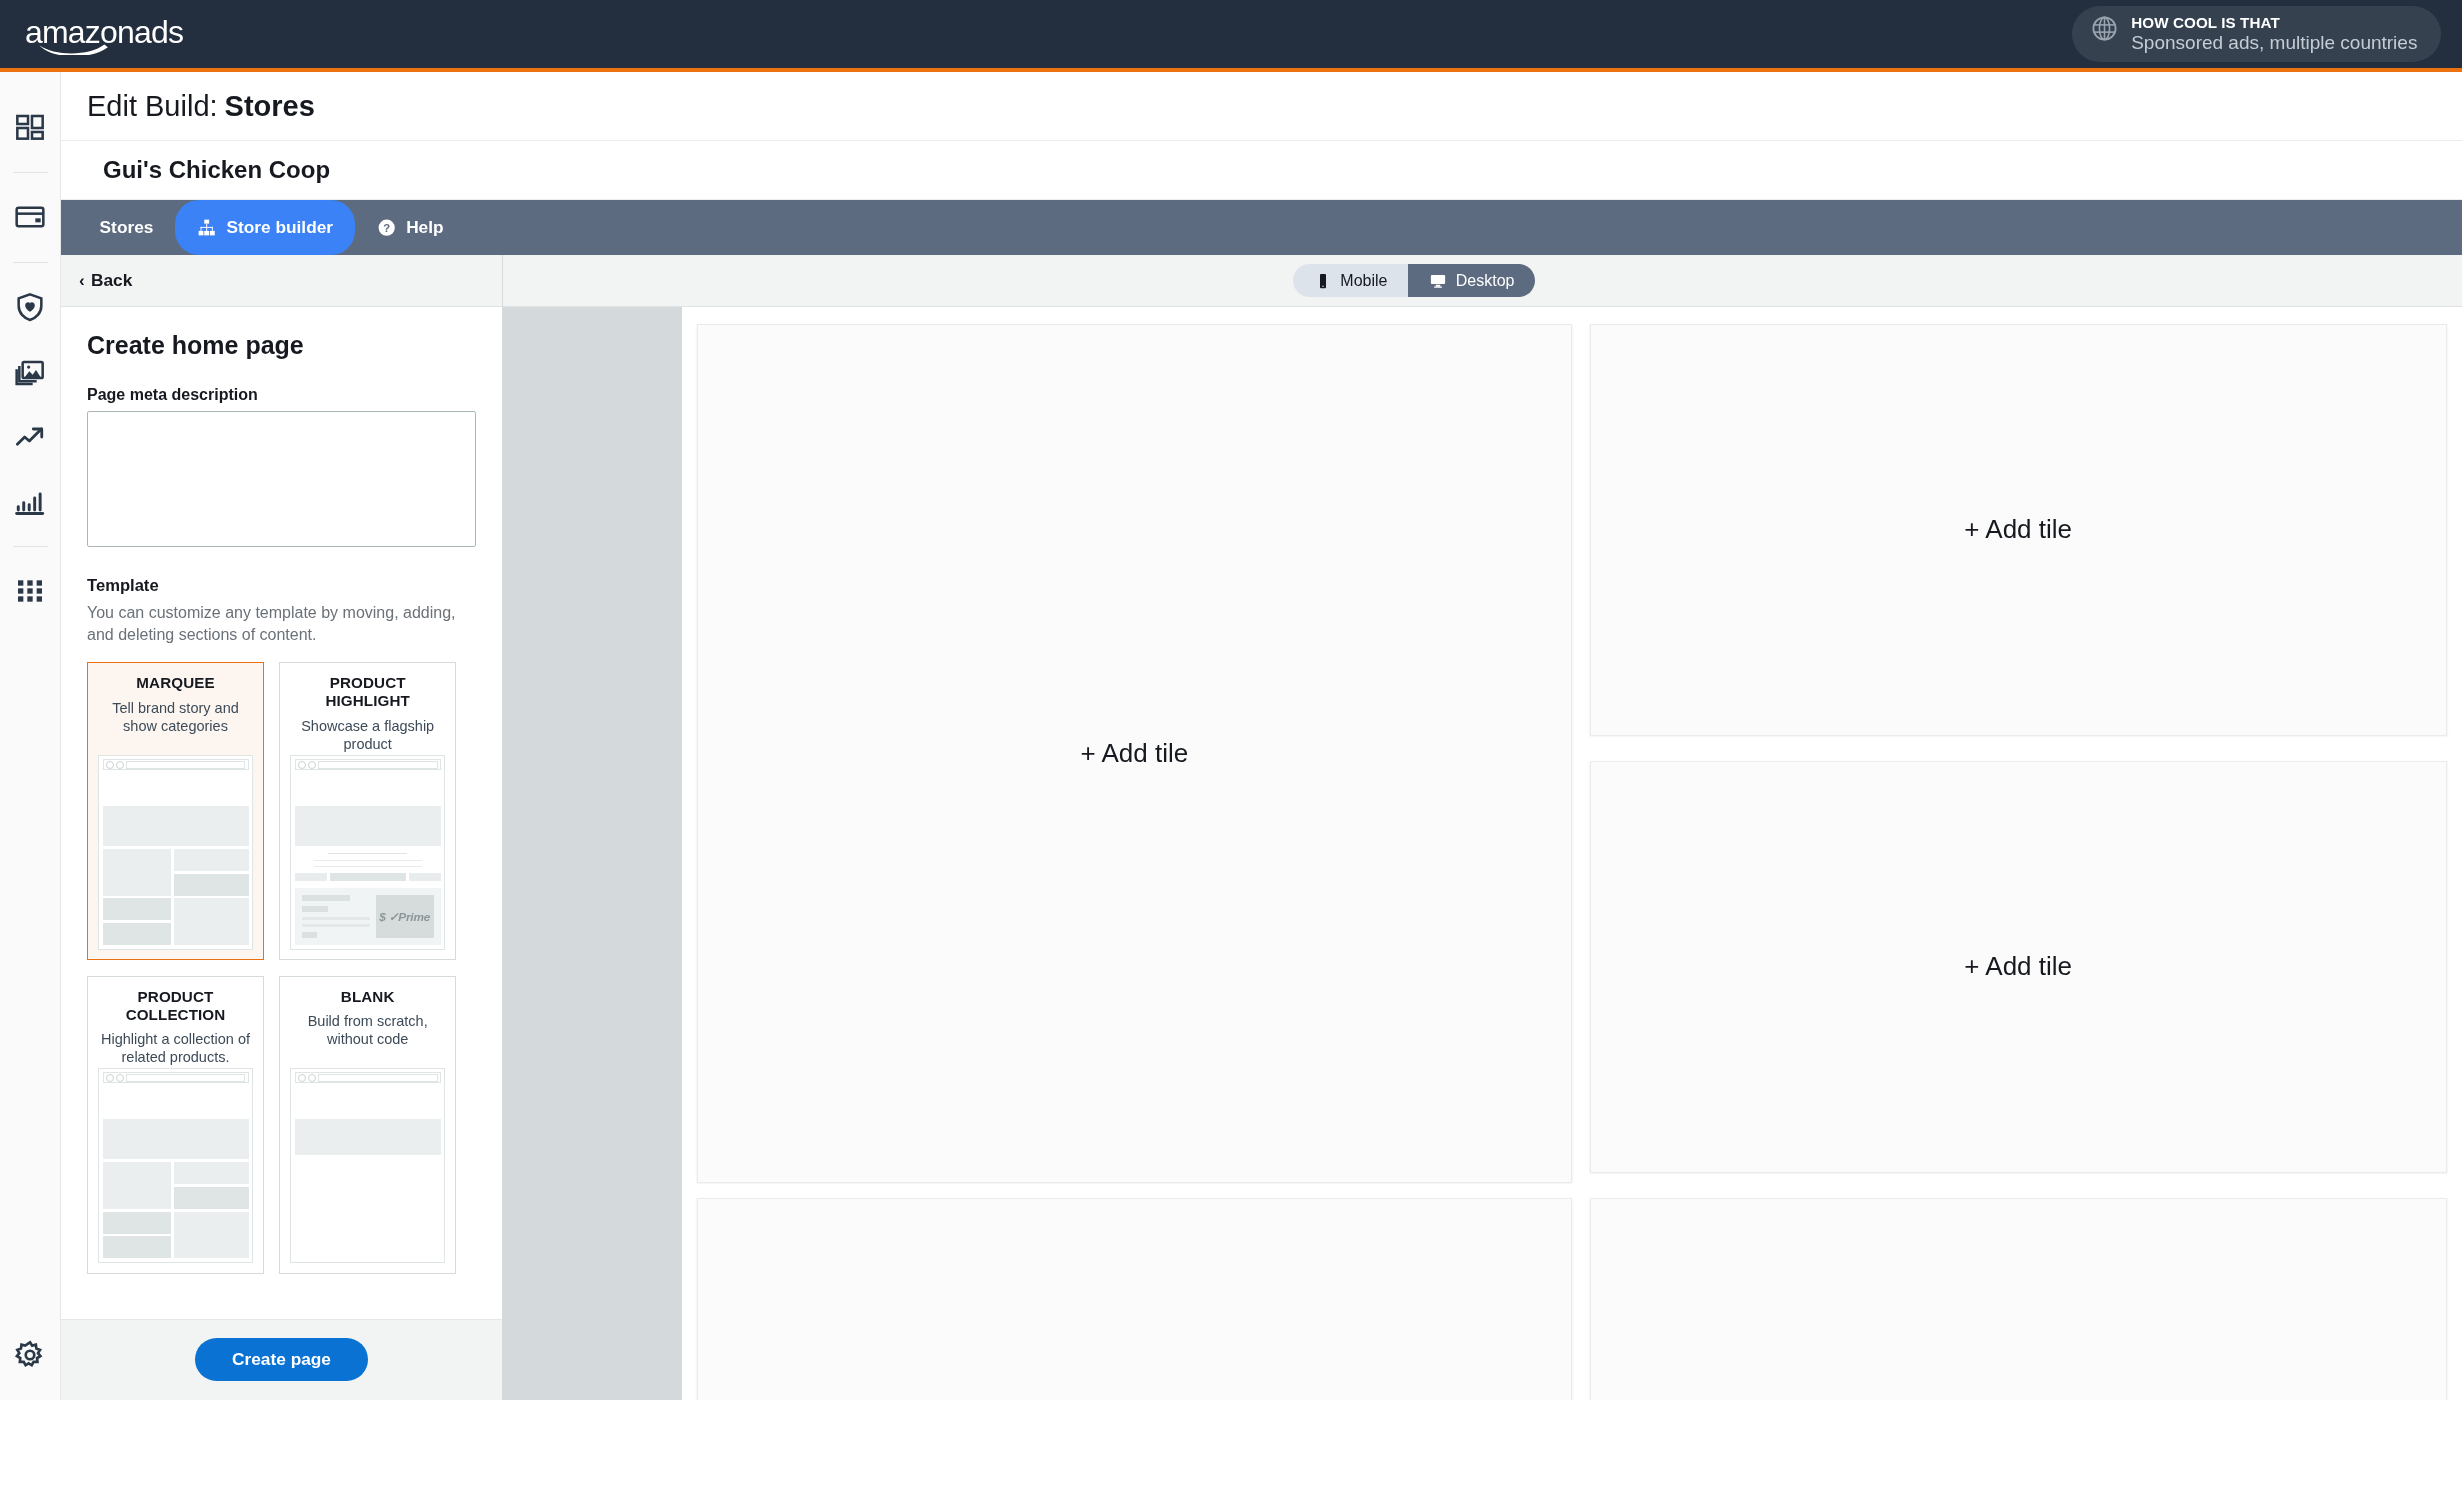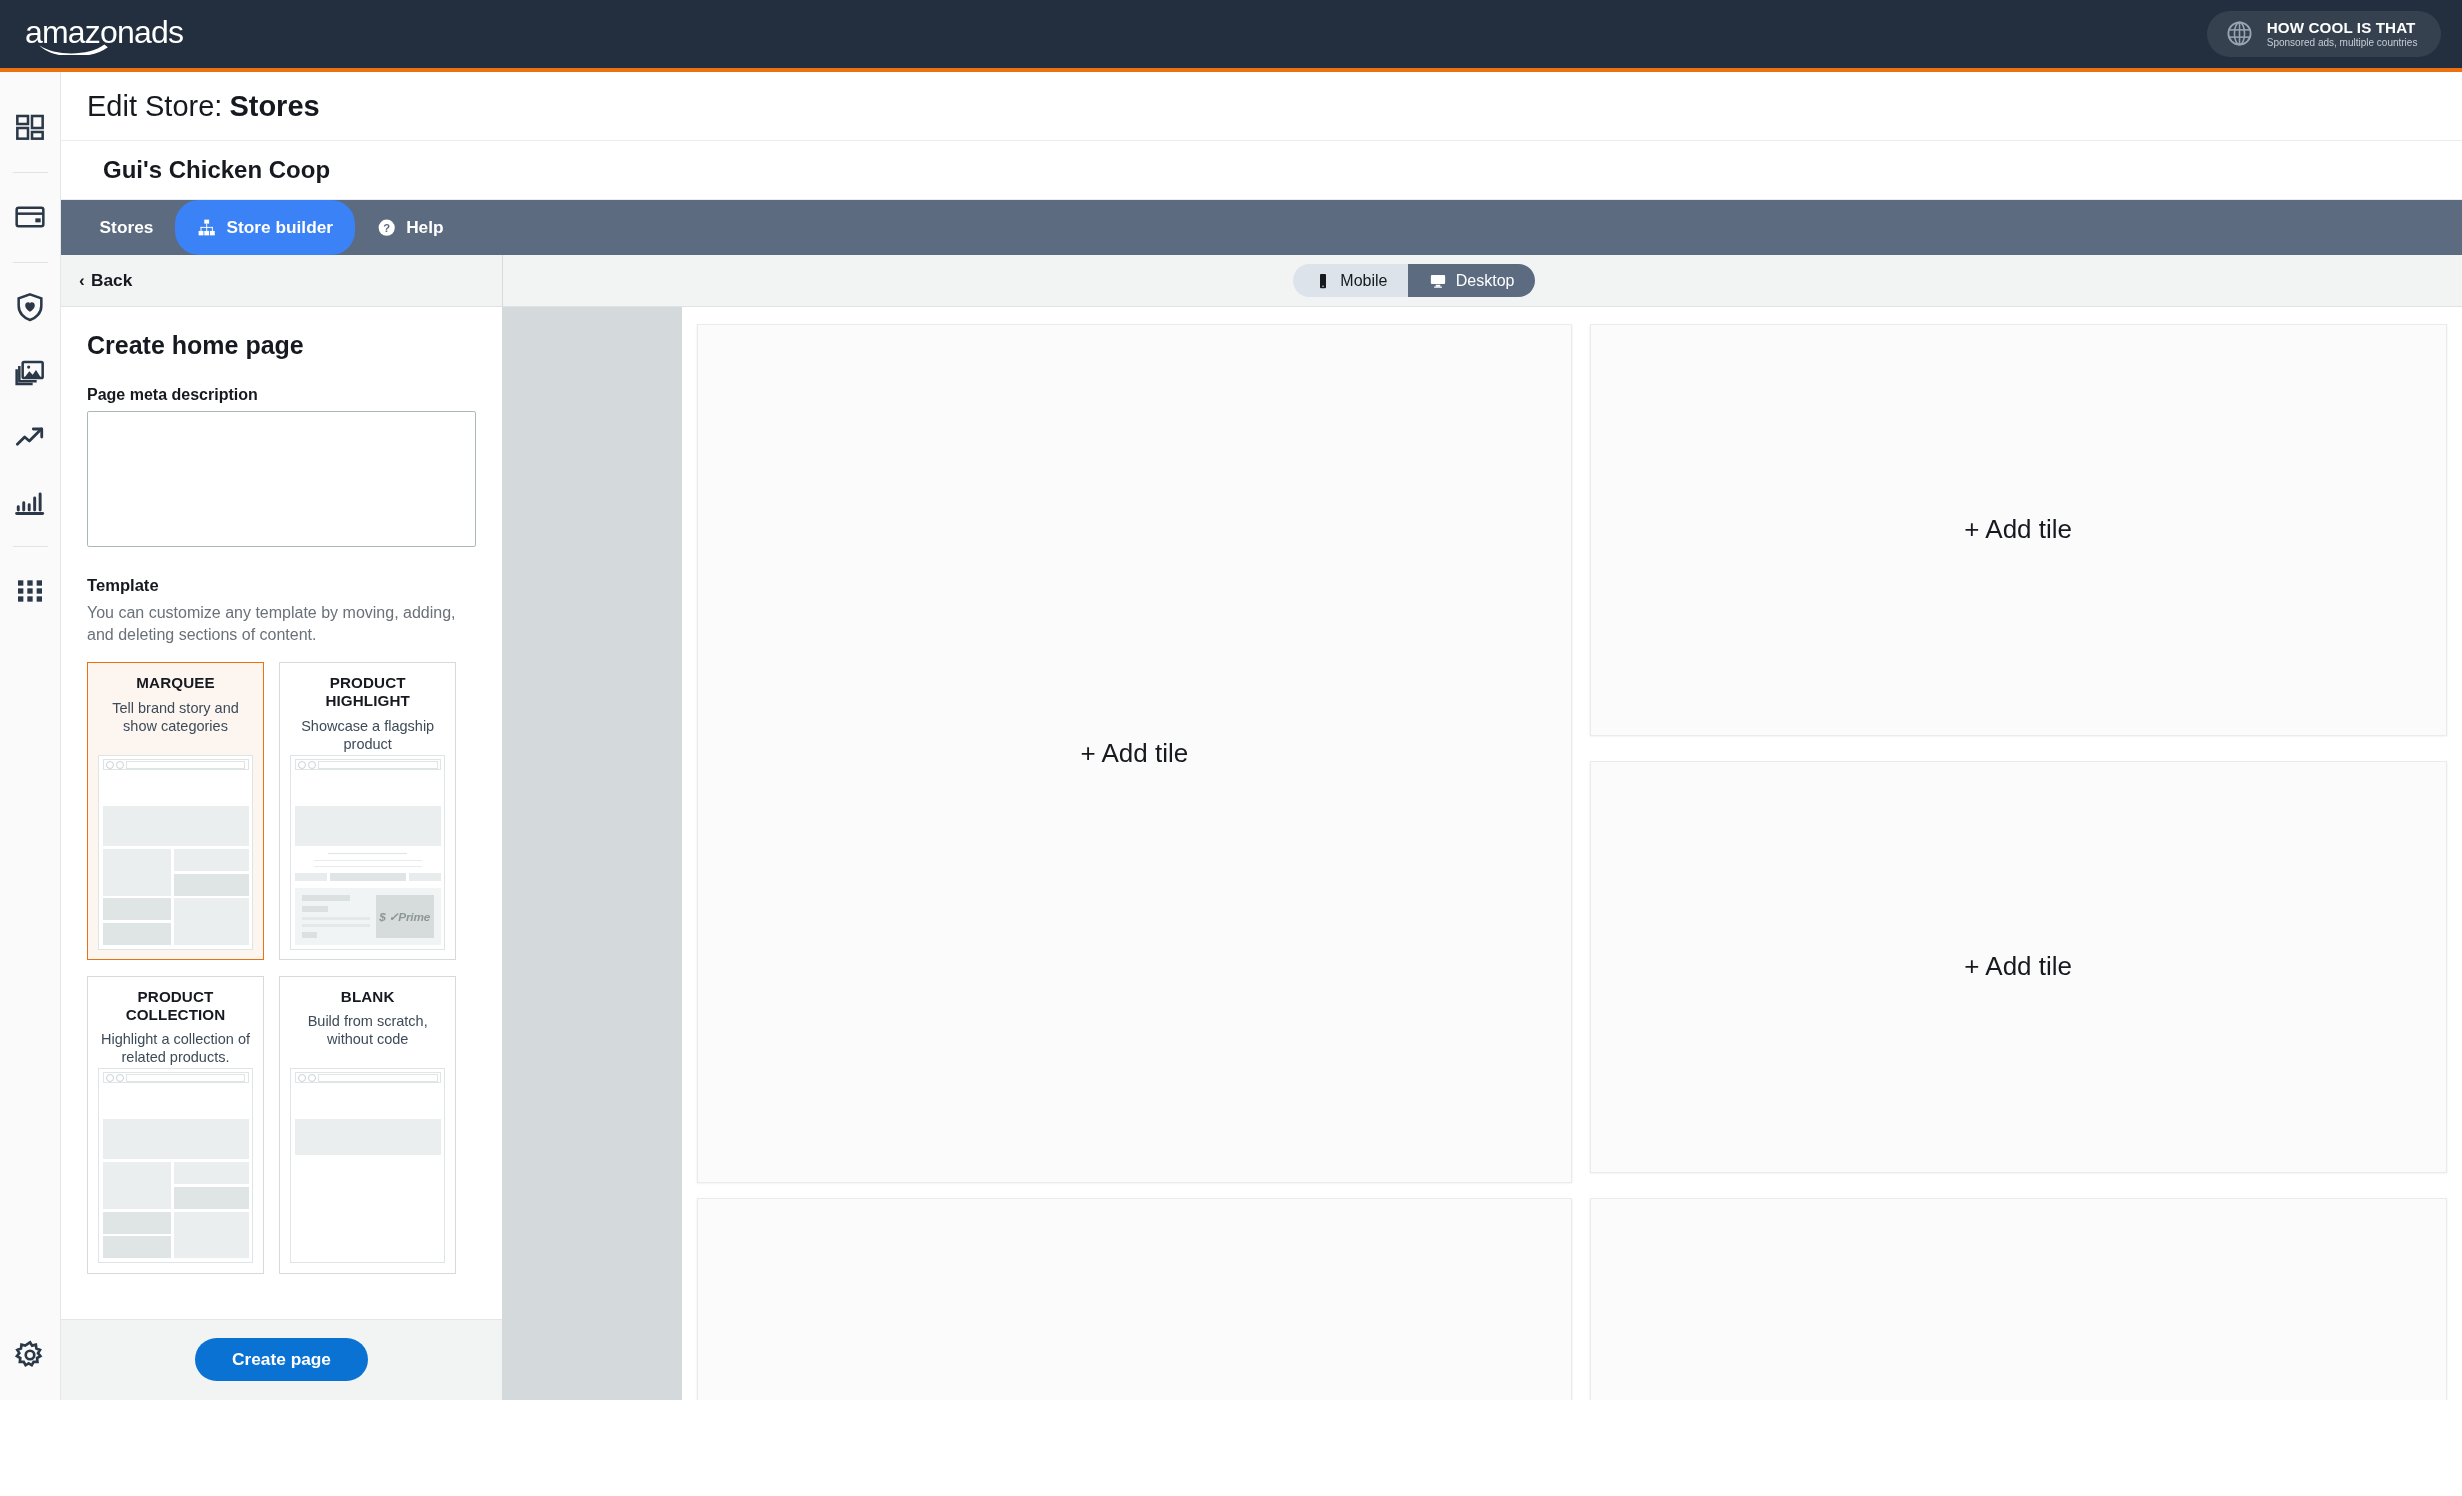--- a/index.html
+++ b/index.html
@@ -64,21 +64,21 @@
     padding: 8.3px 23.6px 8.3px 18px;
   }
   .globe-icon { width: 29px; height: 29px; flex: 0 0 auto; }
   .account-text { display: flex; flex-direction: column; line-height: 1.18; }
   .account-name {
     color: #ffffff;
     font-size: 15.2px;
     font-weight: bold;
     letter-spacing: 0.1px;
   }
-  .account-sub { color: #c5ccd6; font-size: 10px; }
+  .account-sub { color: #c5ccd6; font-size: 19px; }
 
   
   .body-split { display: flex; flex: 1 1 auto; min-height: 0; }
 
   .rail {
     width: 61px;
     flex: 0 0 61px;
     background: #fafafa;
     border-right: 0.7px solid #e4e6e8;
     box-sizing: border-box;
@@ -519,21 +519,21 @@
           <circle cx="12" cy="12" r="3.2"></circle>
           <path d="M12 2.5 L13.6 5 L16.4 4.3 L16.8 7.2 L19.5 8.2 L18 10.6 L19.8 12.8 L17.3 14.3 L17.6 17.2 L14.7 17.2 L13.3 19.7 L11 18.3 L8.7 19.7 L7.3 17.2 L4.4 17.2 L4.7 14.3 L2.2 12.8 L4 10.6 L2.5 8.2 L5.2 7.2 L5.6 4.3 L8.4 5 Z"></path>
         </svg>
       </div>
     </div>
 
     <div class="content">
 
       <div class="page-head">
         <div class="page-head-title">
-          <span>Edit Store:</span><b>Stores</b>
+          <span>Edit Build:</span><b>Stores</b>
         </div>
       </div>
 
       <div class="store-head">
         <span class="store-name">Gui's Chicken Coop</span>
       </div>
 
       <div class="navtabs">
         <div class="navtab">
           <span>Stores</span>

